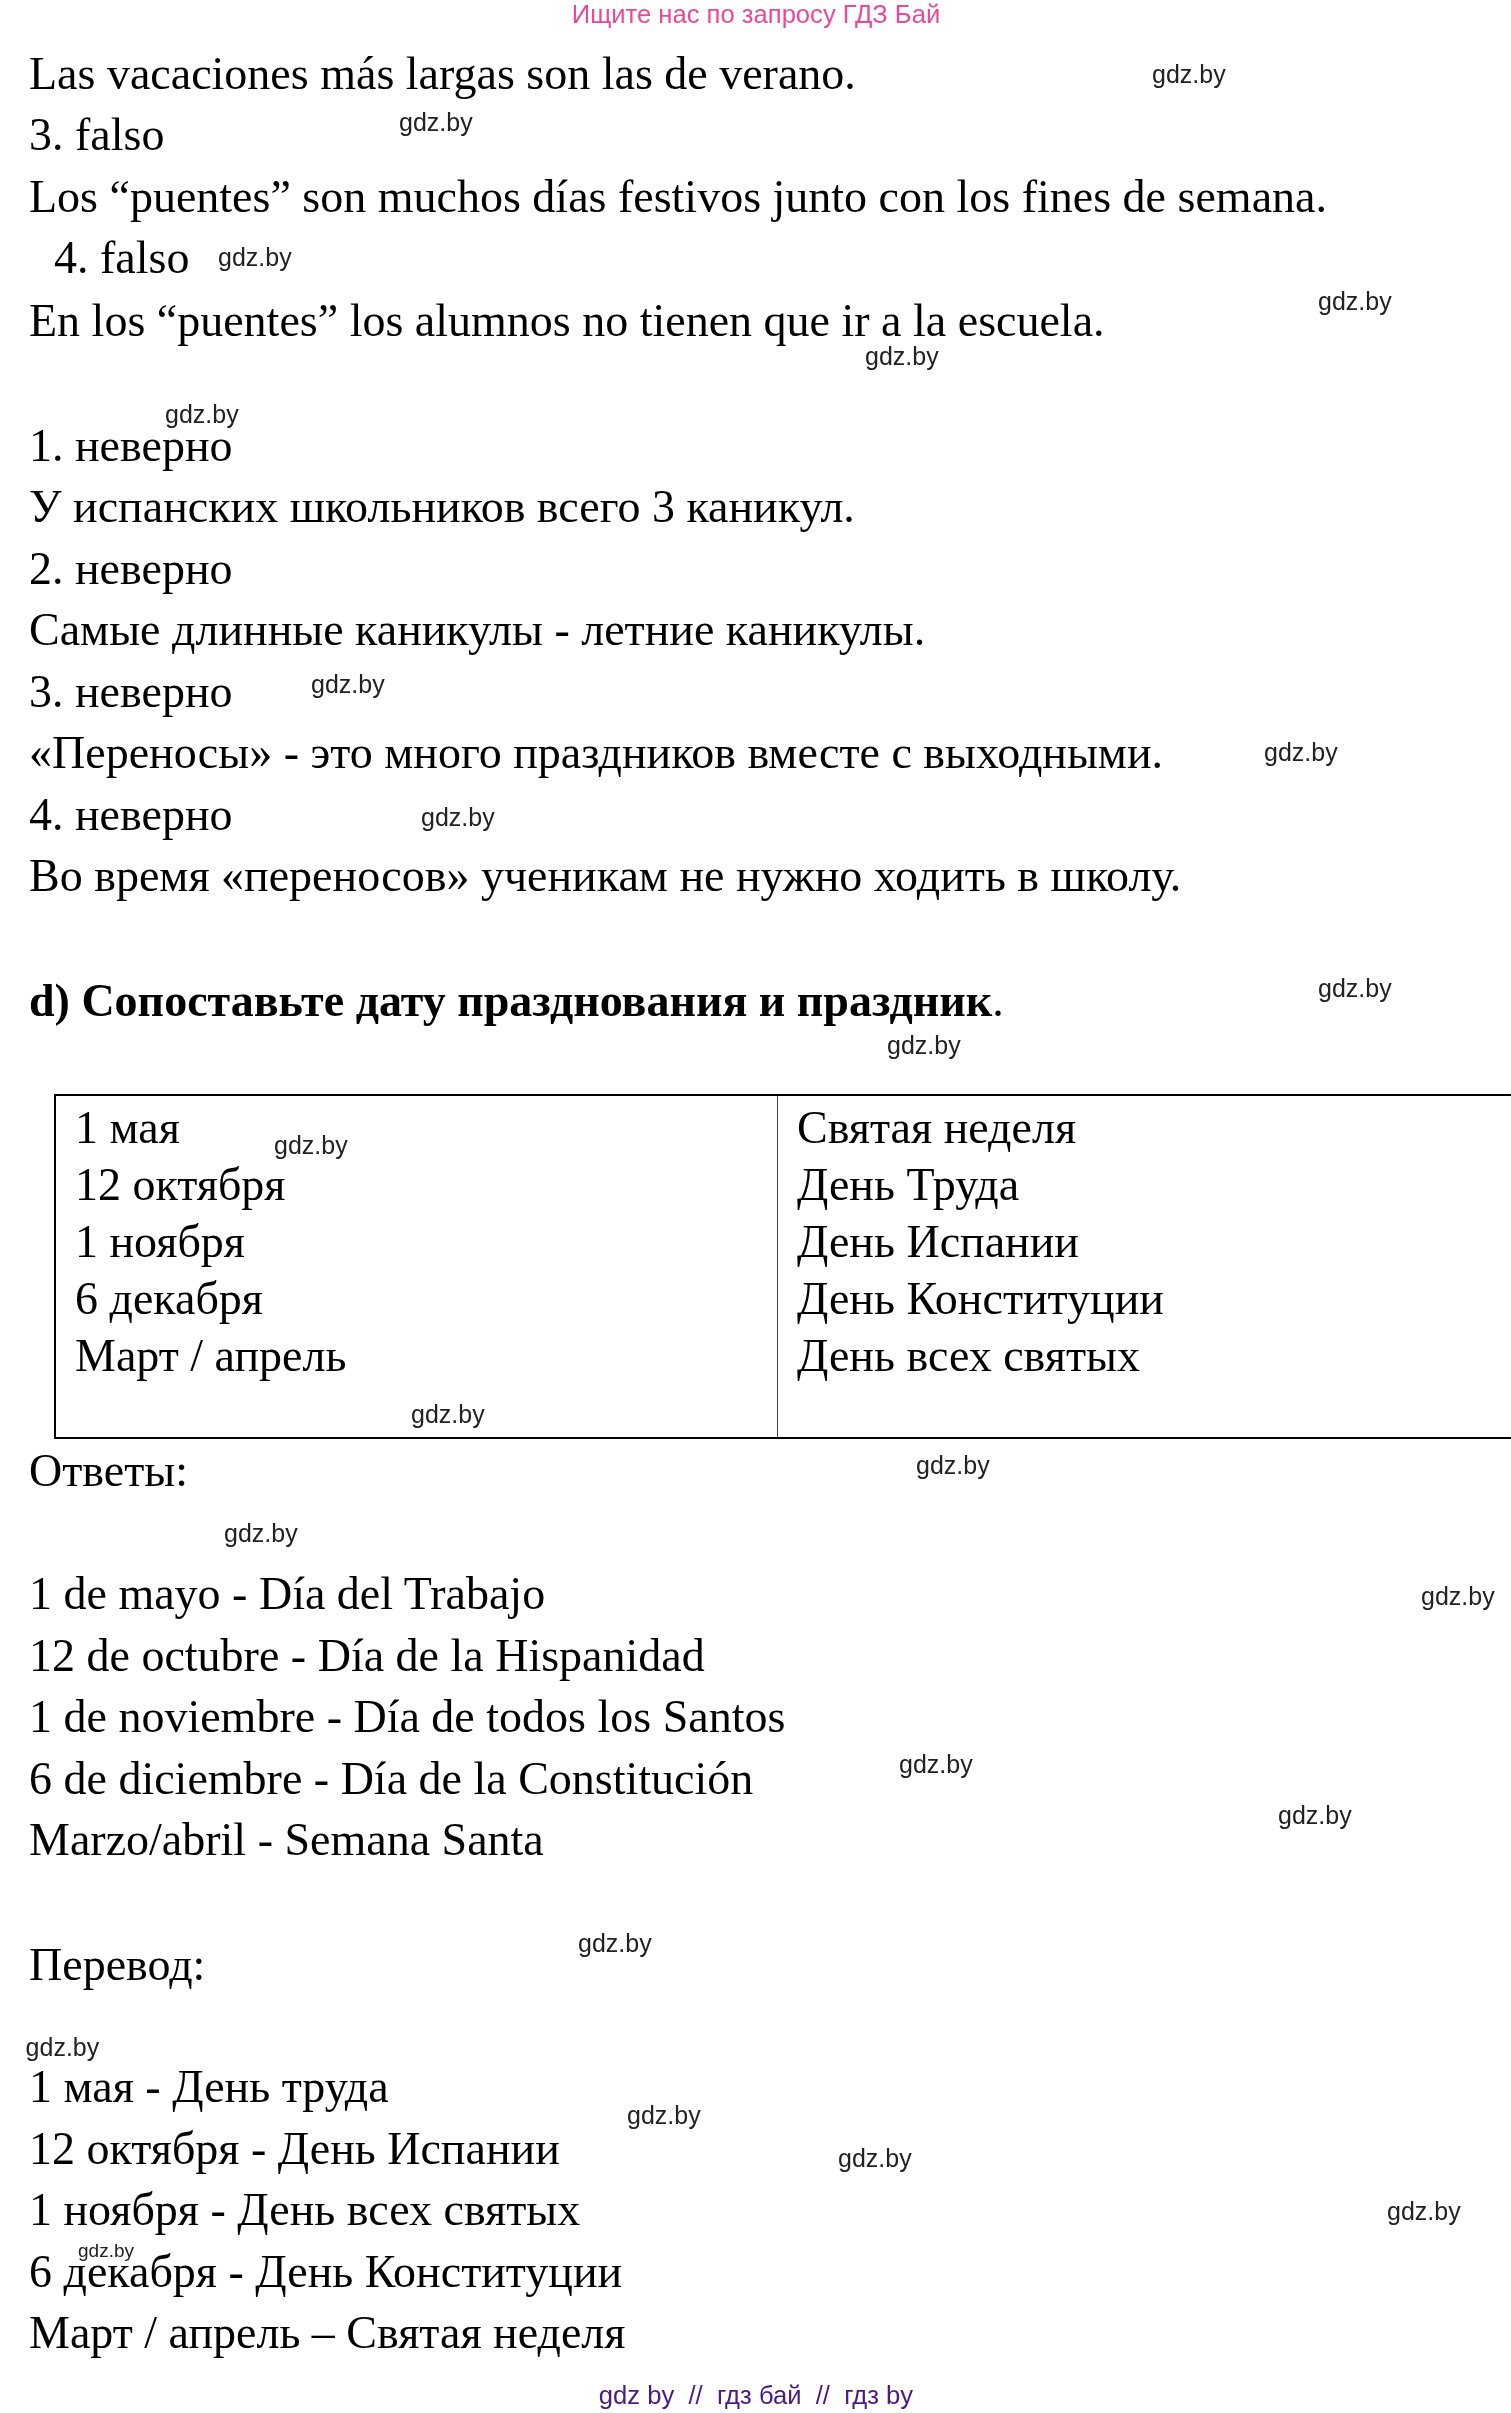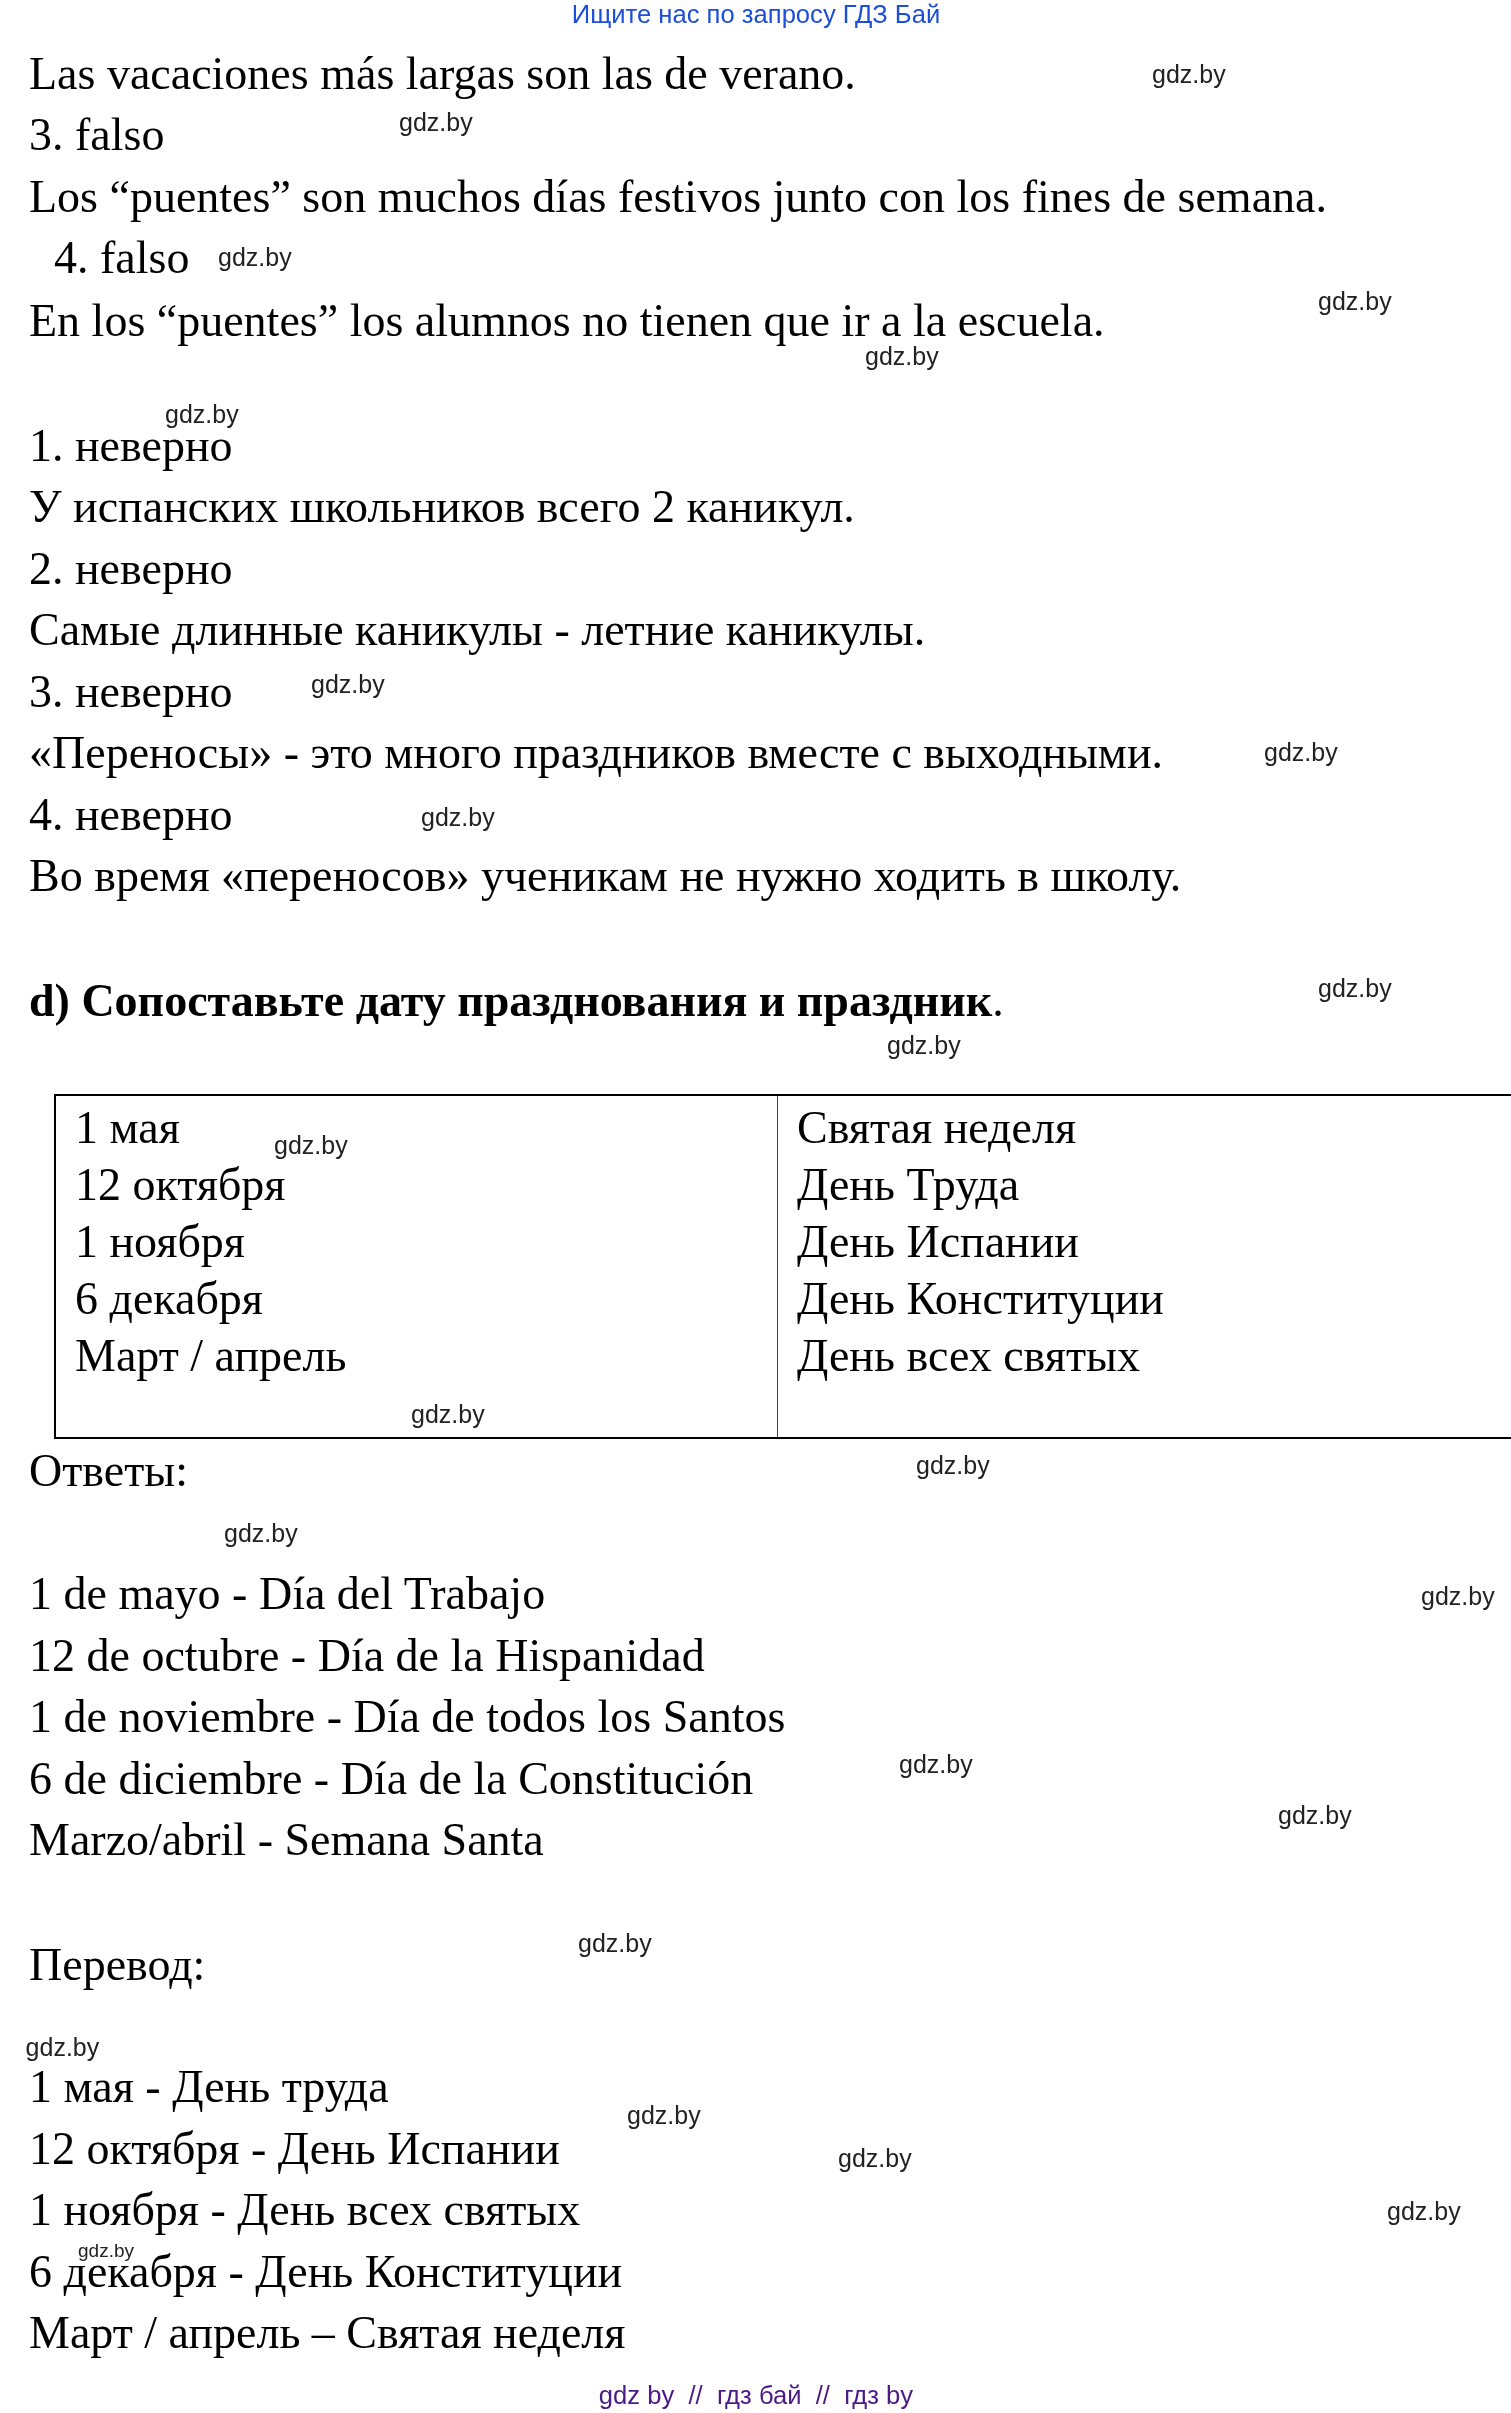--- a/index.html
+++ b/index.html
@@ -1,41 +1,41 @@
 <!DOCTYPE html>
 <html style="font-size:13.7px"><head>
 <meta charset="utf-8">
 <style>
   html, body { margin: 0; padding: 0; background: #ffffff; }
   body { width: 1512px; height: 2413px; position: relative; overflow: hidden; }
   .serif { font-family: "Liberation Serif", "DejaVu Serif", serif; color: #000; }
   .line { position: absolute; left: 29px; font-size: 46px; line-height: 55px; white-space: nowrap; }
   .bold { font-weight: bold; }
   .wm { position: absolute; font-family: "Liberation Sans", "DejaVu Sans", sans-serif; font-size: 25px; color: #222; white-space: nowrap; line-height: 27px; }
-  .top-banner { position: absolute; top: 0; left: 0; width: 1512px; text-align: center; font-family: "Liberation Sans", "DejaVu Sans", sans-serif; font-size: 25.6px; line-height: 29px; color: #1d4ed8; }
+  .top-banner { position: absolute; top: 0; left: 0; width: 1512px; text-align: center; font-family: "Liberation Sans", "DejaVu Sans", sans-serif; font-size: 25.6px; line-height: 29px; color: #ec4899; }
   .footer { position: absolute; top: 2380px; left: 0; width: 1512px; text-align: center; font-family: "Liberation Sans", "DejaVu Sans", sans-serif; font-size: 25.6px; line-height: 31px; color: #4b1a86; white-space: pre; }
   .match-table { position: absolute; left: 30px; top: 1094px; width: 1461px; height: 345px; border: 2.6px solid #000; box-sizing: border-box; display: flex; margin-left: 24px; }
   .match-col { position: relative; box-sizing: border-box; padding: 3.4px 0 0 19px; }
   .match-col.left { width: 722px; border-right: 0.9px solid #444; }
   .match-col.right { flex: 1; }
   .cell-item { font-family: "Liberation Serif", "DejaVu Serif", serif; font-size: 46px; line-height: 57px; white-space: nowrap; color: #000; }
 </style>
 </head>
 <body>
 
 <div class="top-banner">Ищите нас по запросу ГДЗ Бай</div>
 
 <div class="line serif" style="top:46px;">Las vacaciones más largas son las de verano.</div>
 <div class="line serif" style="top:107px;">3. falso</div>
 <div class="line serif" style="top:169px;">Los “puentes” son muchos días festivos junto con los fines de semana.</div>
 <div class="line serif" style="top:230px;margin-left:25px;">4. falso</div>
 <div class="line serif" style="top:293px;">En los “puentes” los alumnos no tienen que ir a la escuela.</div>
 
 <div class="line serif" style="top:418px;">1. неверно</div>
-<div class="line serif" style="top:479px;">У испанских школьников всего 2 каникул.</div>
+<div class="line serif" style="top:479px;">У испанских школьников всего 3 каникул.</div>
 <div class="line serif" style="top:541px;">2. неверно</div>
 <div class="line serif" style="top:602px;">Самые длинные каникулы - летние каникулы.</div>
 <div class="line serif" style="top:664px;">3. неверно</div>
 <div class="line serif" style="top:725px;font-family:Liberation Serif, serif;">«Переносы» - это много праздников вместе с выходными.</div>
 <div class="line serif" style="top:787px;">4. неверно</div>
 <div class="line serif" style="top:848px;">Во время «переносов» ученикам не нужно ходить в школу.</div>
 
 <div class="line serif" style="top:973px;">
   <span class="bold">d) Сопоставьте дату празднования и праздник</span><span>.</span>
 </div>

